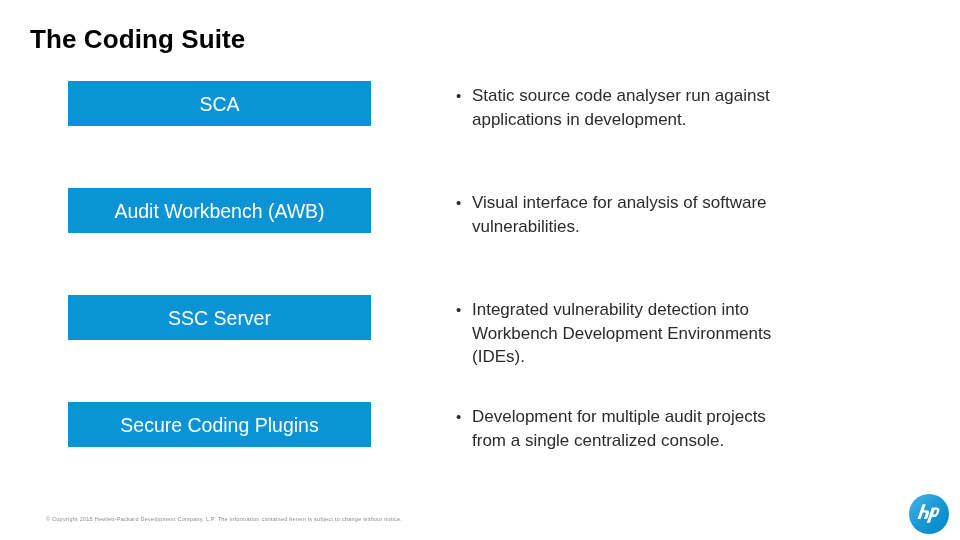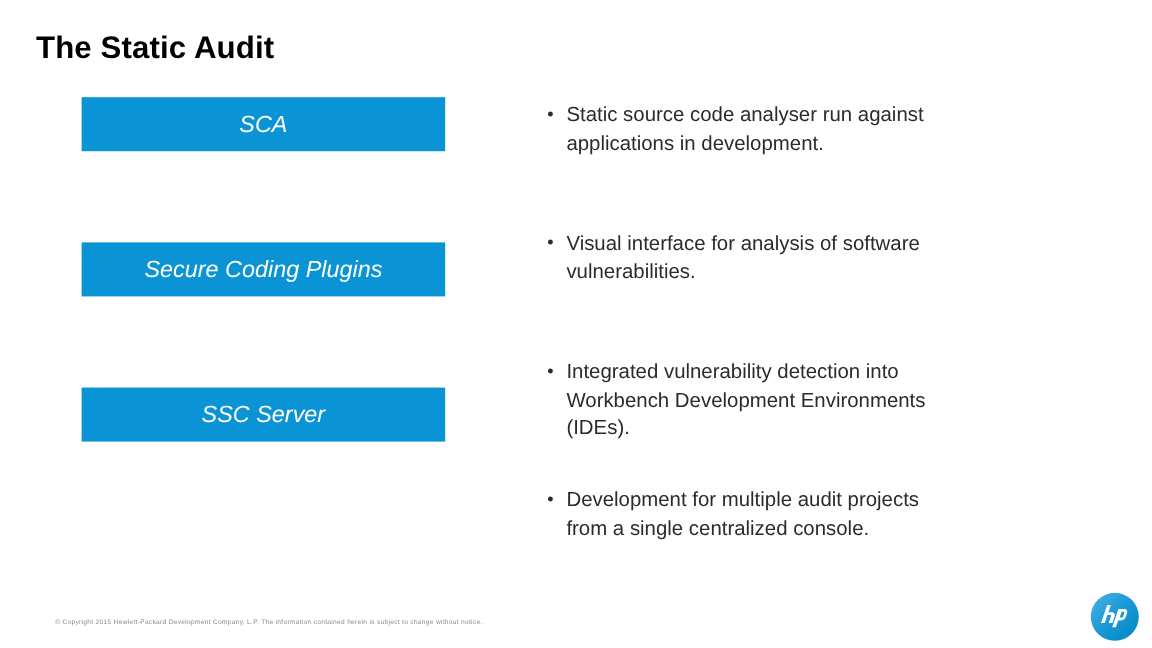--- a/index.html
+++ b/index.html
@@ -50,22 +50,21 @@
     display: flex;
     align-items: center;
     justify-content: center;
     font-size: 19.5px;
     line-height: 22px;
     box-sizing: border-box;
     text-align: center;
   }
 
   .box-slot {
-    height: 121px;
-    font-style: italic;
+    height: 107px;
   }
 
   
   .bullets {
     position: absolute;
     left: 456px;
     top: 84px;
     width: 330px;
   }
 
@@ -112,40 +111,45 @@
     top: 493px;
     width: 42px;
     height: 42px;
   }
 </style>
 </head>
 <body>
 
 <div class="slide">
 
-  <div class="slide-title">The Static Audit</div>
+  <div class="slide-title">The Coding Suite</div>
 
   <div class="boxes">
 
     <div class="box-slot">
       <div class="label-box">
         <span>SCA</span>
       </div>
     </div>
 
+    <div class="box-slot">
+      <div class="label-box">
+        <span>Audit Workbench (AWB)</span>
+      </div>
+    </div>
+
+    <div class="box-slot">
+      <div class="label-box">
+        <span>SSC Server</span>
+      </div>
+    </div>
 
     <div class="box-slot">
       <div class="label-box">
         <span>Secure Coding Plugins</span>
-      </div>
-    </div>
-
-    <div class="box-slot">
-      <div class="label-box">
-        <span>SSC Server</span>
       </div>
     </div>
 
   </div>
 
   <div class="bullets">
 
     <div class="bullet-slot">
       <div class="bullet-row">
         <span class="bullet-dot">•</span>

